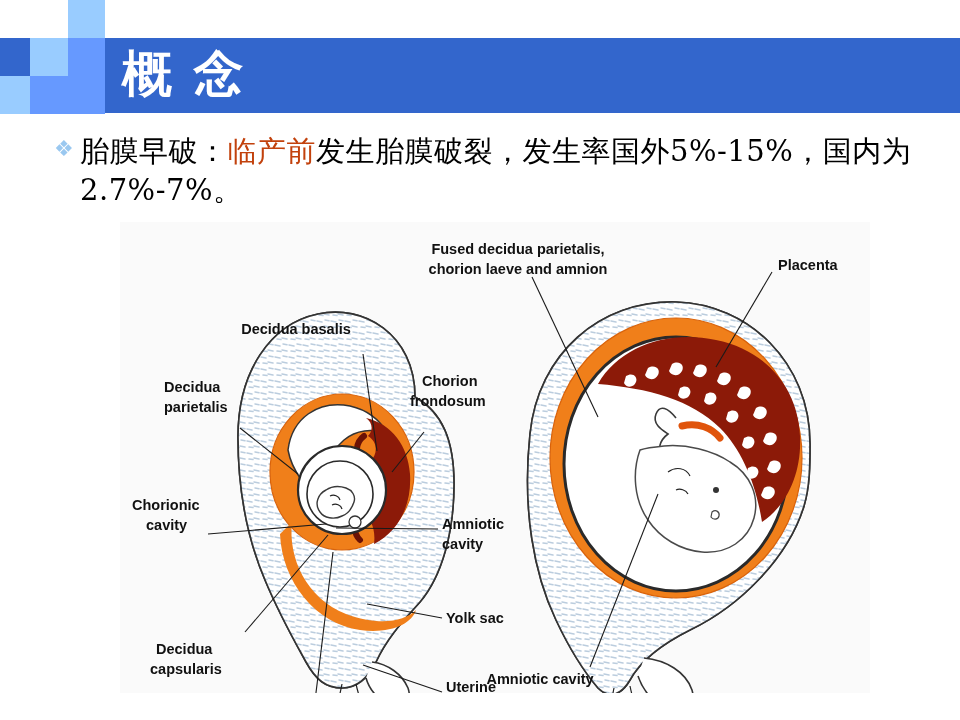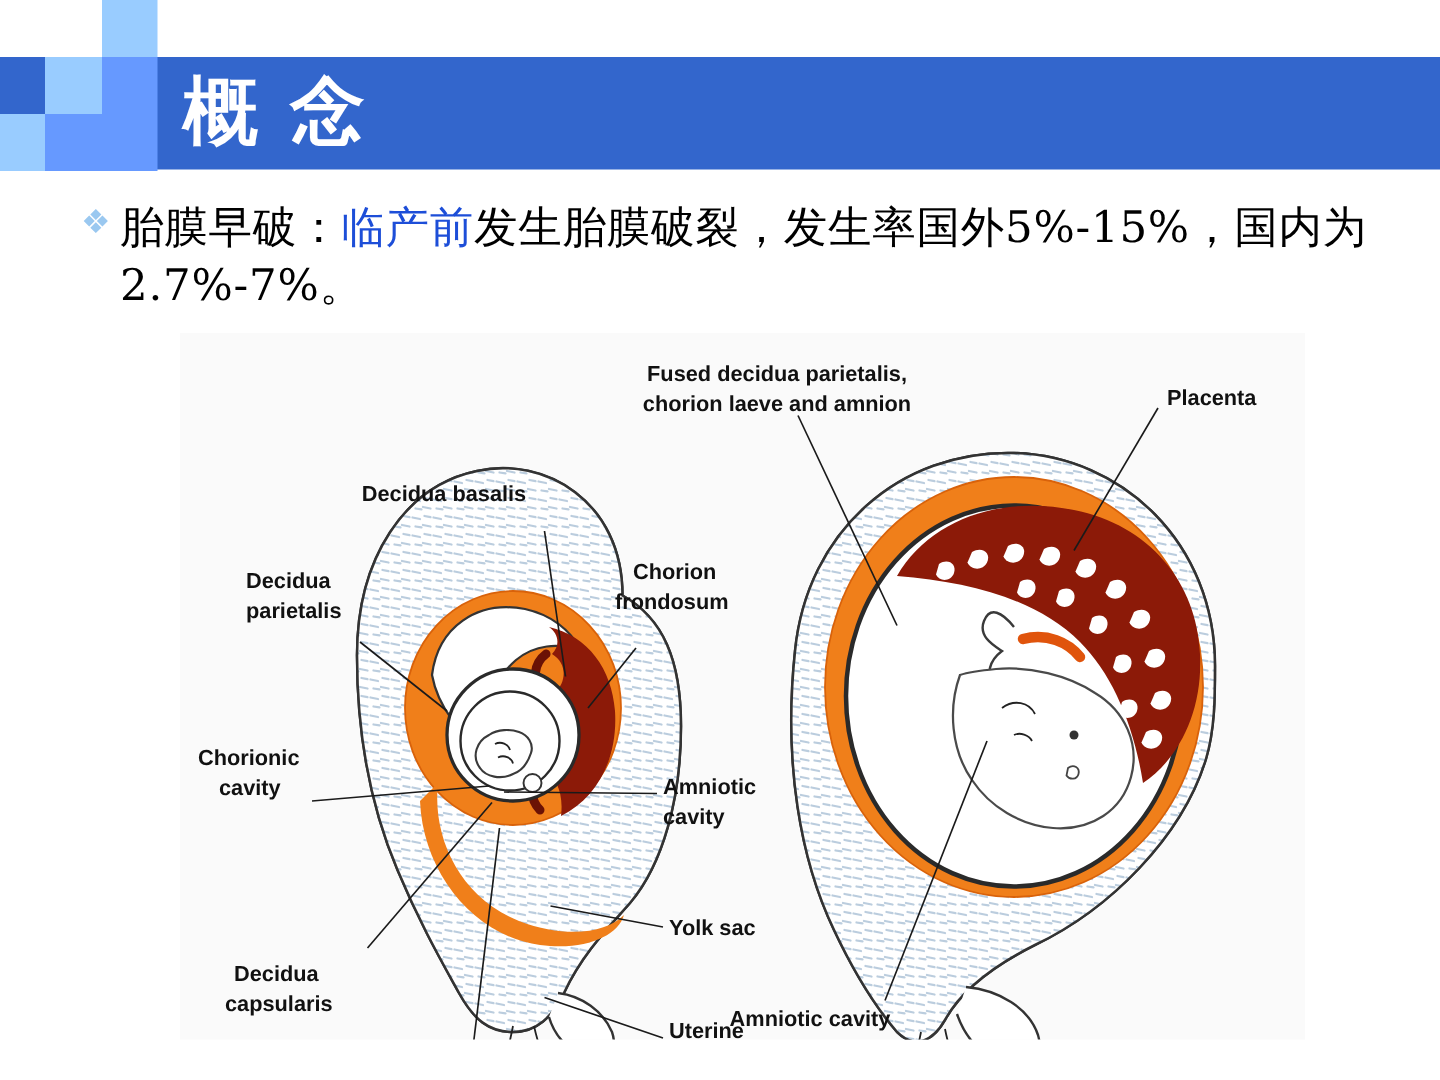--- a/index.html
+++ b/index.html
@@ -83,21 +83,21 @@
   }
   .bullet-text {
     flex: 1 1 auto;
     font-family: "DejaVu Serif", serif;
     font-size: 29px;
     line-height: 1.34;
     color: #000000;
     letter-spacing: 0.5px;
   }
   .hi-red {
-    color: #1d4ed8;
+    color: #c2410c;
   }
 
   
   #figure-wrap {
     position: absolute;
     left: 120px;
     top: 222px;
     width: 750px;
     height: 471px;
     background: #FAFAFA;

